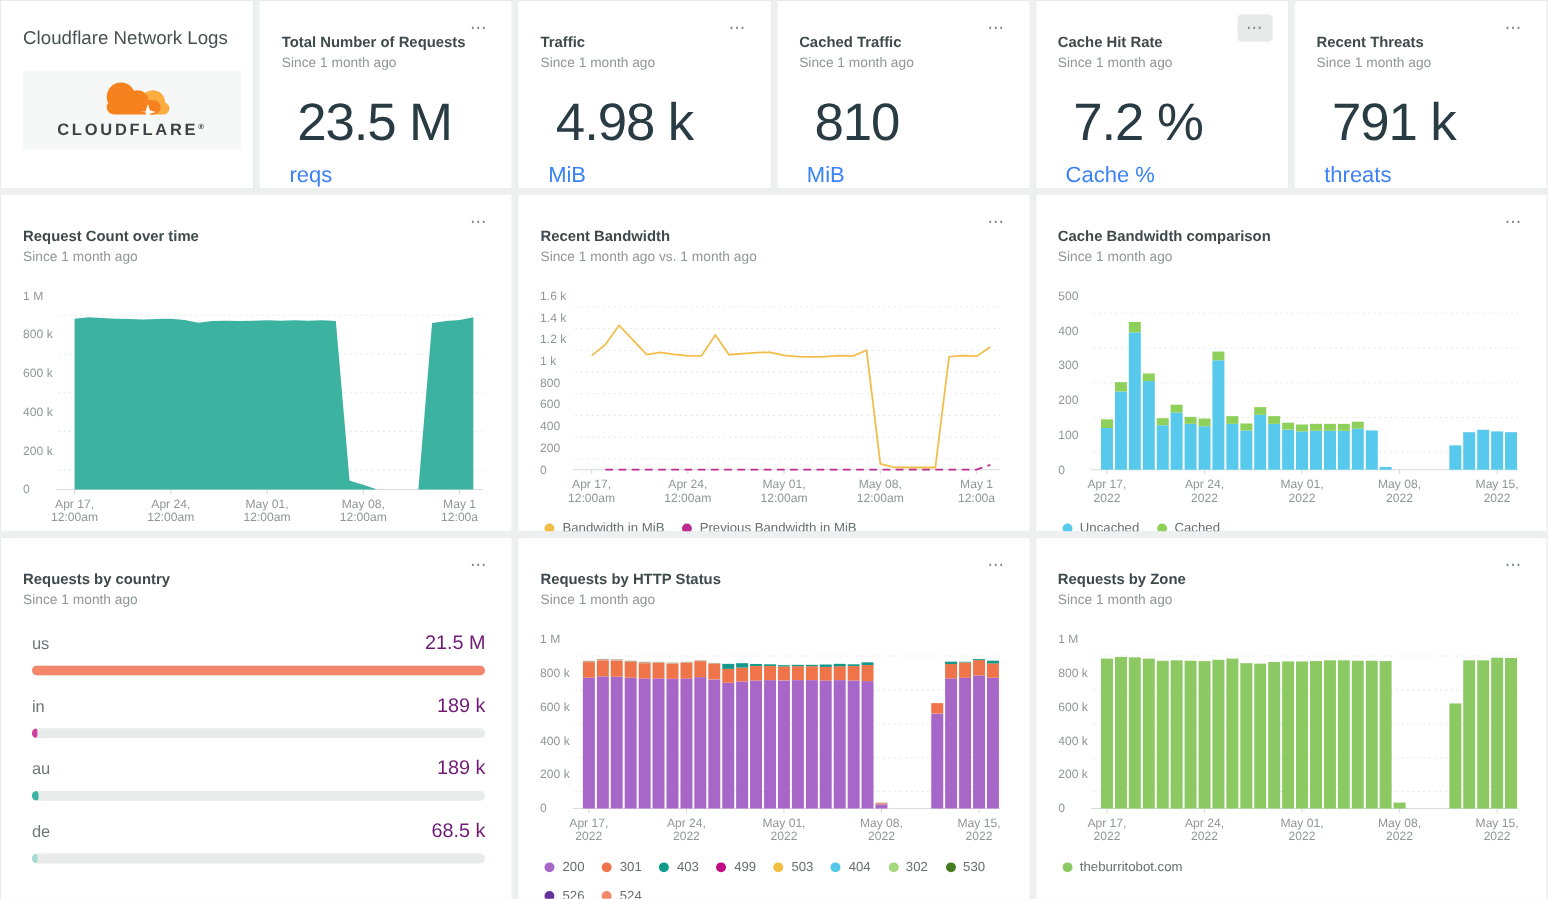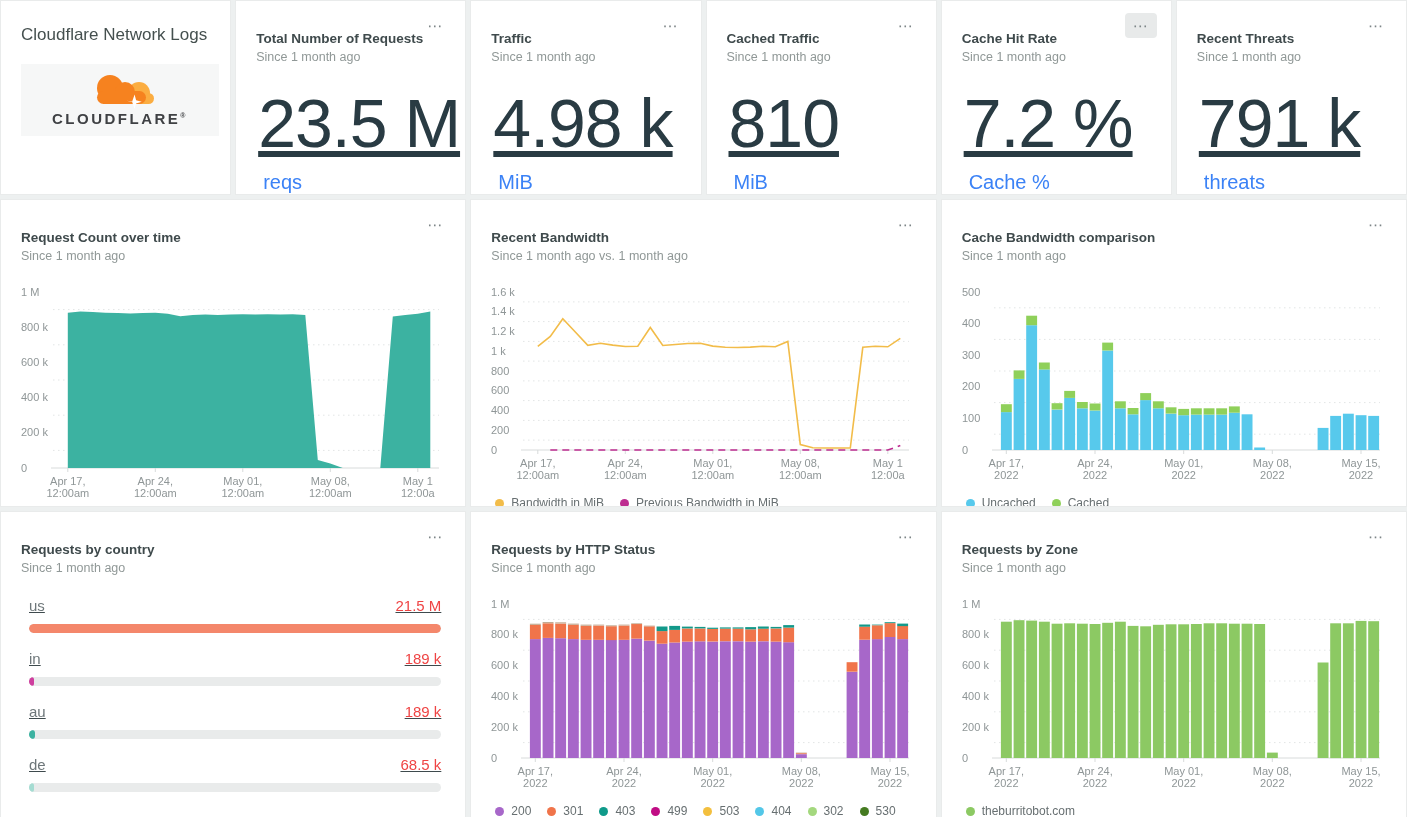--- a/index.html
+++ b/index.html
@@ -8,43 +8,43 @@
   .row1{grid-template-columns:repeat(6,1fr);height:204px;}
   .row2{grid-template-columns:repeat(3,1fr);height:308px;}
   .row3{grid-template-columns:repeat(3,1fr);flex:1;}
   .card{background:#fff;border:1px solid #e9ebeb;position:relative;overflow:hidden;box-sizing:border-box;}
   .hd{padding:30px 20px 0;}
   .t{font-size:13.5px;font-weight:bold;color:#3f4a4c;}
   .sub{font-size:12.5px;color:#909897;margin-top:4px;}
   .menu{position:absolute;top:12px;right:14px;color:#7d8587;font-size:15px;line-height:1;letter-spacing:1px;padding:5px 8px;border-radius:4px;cursor:pointer;}
   .menu.hl{background:#e8eaea;}
   
-  .stat-value{font-size:68px;color:#293b43;margin:20px 0 0 22px;letter-spacing:-1px;white-space:nowrap;text-decoration:underline;}
+  .stat-value{font-size:48px;color:#293b43;margin:20px 0 0 34px;letter-spacing:-1px;white-space:nowrap;}
   .stat-unit{font-size:20px;color:#3b82f6;margin:9px 0 0 27px;}
   
   .logo-title{font-size:17px;color:#45504f;padding:20px 20px 0;line-height:1.7;font-weight:400;}
   .logo-box{margin:14px 0 0 20px;width:198px;height:72px;background:#f6f7f7;display:flex;flex-direction:column;align-items:center;justify-content:center;}
   .brand{font-size:15px;font-weight:bold;color:#3f4144;letter-spacing:2.5px;margin-top:-2px;}
   .brand sup{font-size:7px;}
   
   .chart{display:block;margin:21px 12px 0 20px;}
   .ch-tall{height:218px;}
   .ch-mid{height:200px;}
   .ch-sm{height:196px;}
   svg{font-family:inherit;display:block;}
   .ax{font-size:11px;fill:#8f9697;}
   .legend{display:flex;flex-wrap:wrap;gap:12px 16px;margin:12px 20px 0 24px;font-size:12px;color:#676f71;align-items:center;}
   .legend .li{display:inline-flex;align-items:center;cursor:pointer;}
   .legend .li i{width:9px;height:9px;border-radius:50%;display:inline-block;margin-right:7px;}
   
-  .cbody{padding:22px 24px 0 28px;text-decoration:underline;}
+  .cbody{padding:22px 24px 0 28px;}
   .crow + .crow{margin-top:17px;}
   .crt{display:flex;justify-content:space-between;align-items:baseline;}
   .clab{font-size:15px;color:#6e777a;}
-  .cval{font-size:15px;color:#ef4444;}
+  .cval{font-size:18px;color:#701a75;}
   .ctrack{height:9px;border-radius:5px;background:#e9ebeb;margin-top:10px;overflow:hidden;}
   .cfill{height:9px;border-radius:5px;min-width:5px;}
 </style>
 </head>
 <body>
 
 <div class="wrap">
 
   <div class="row row1">
     <div class="card">

